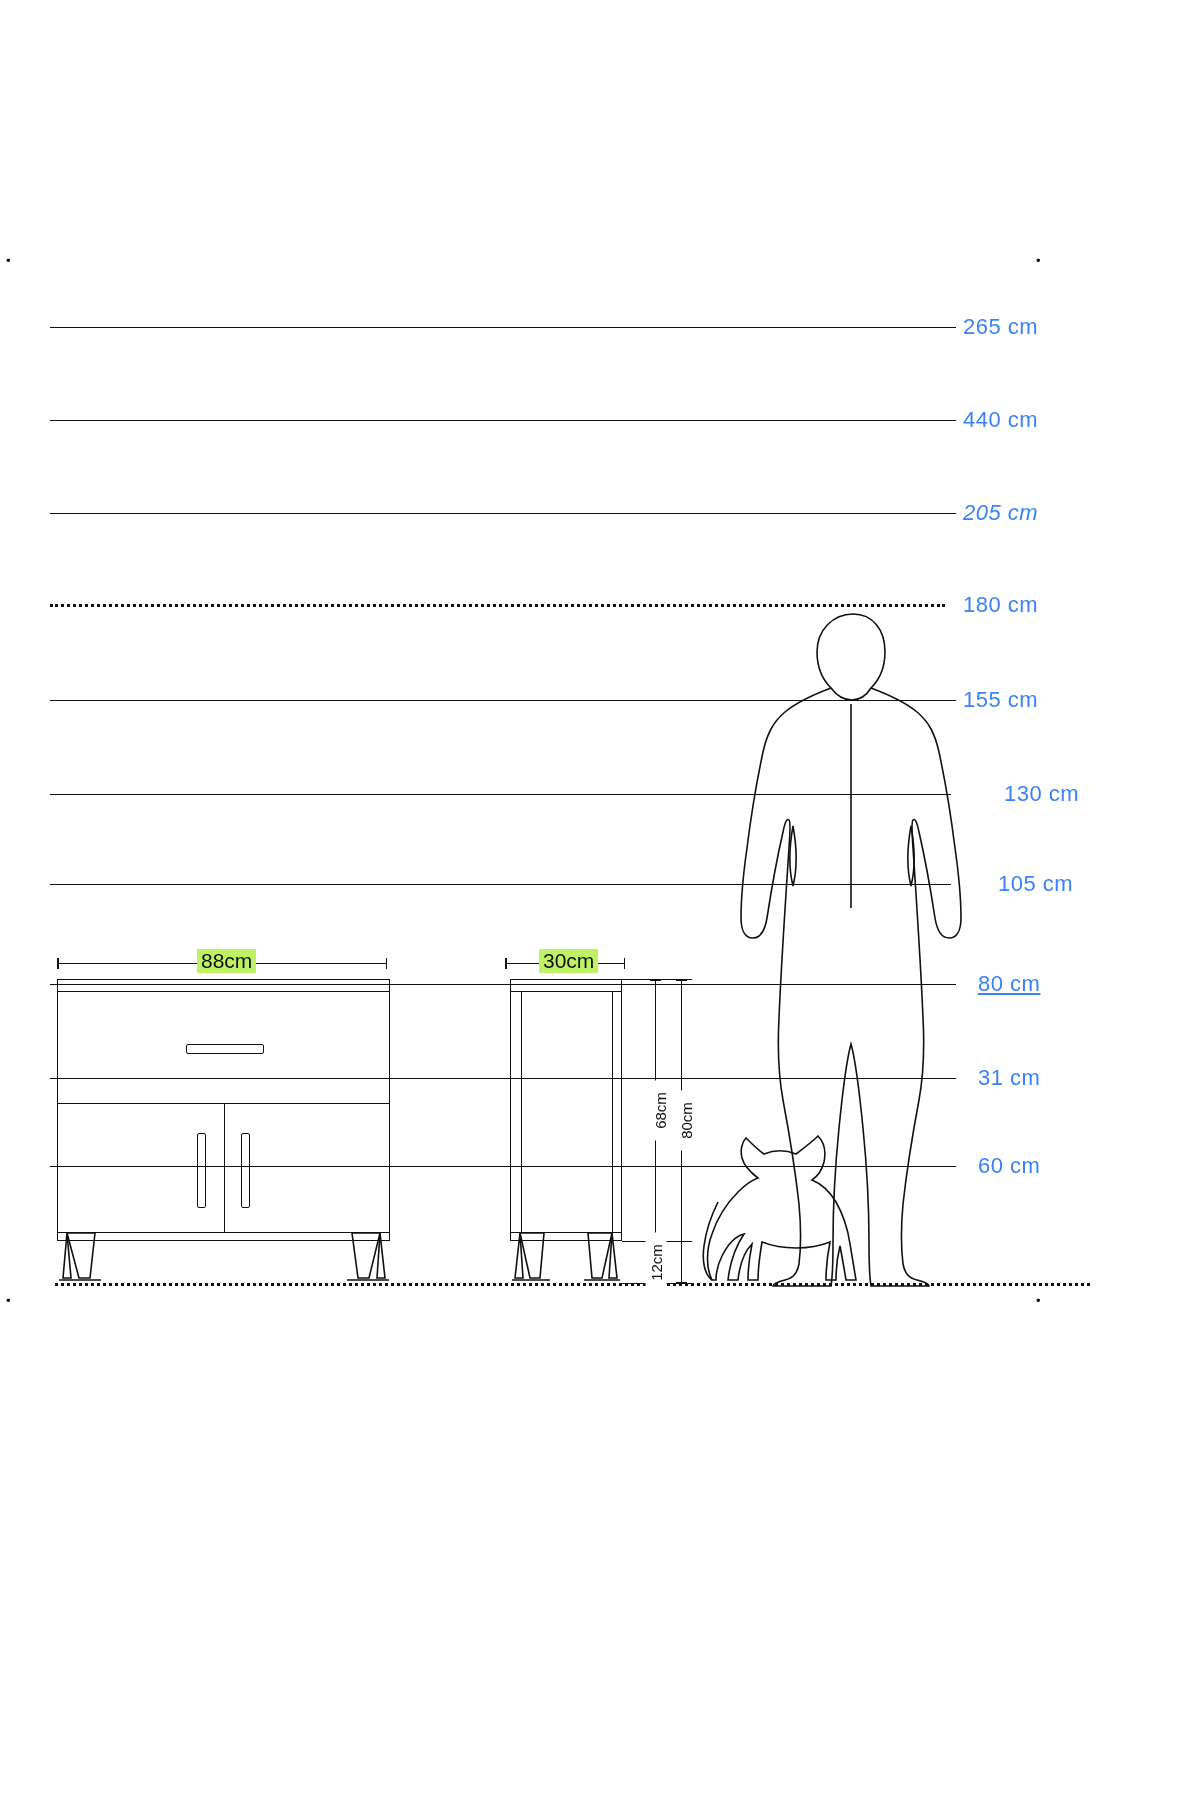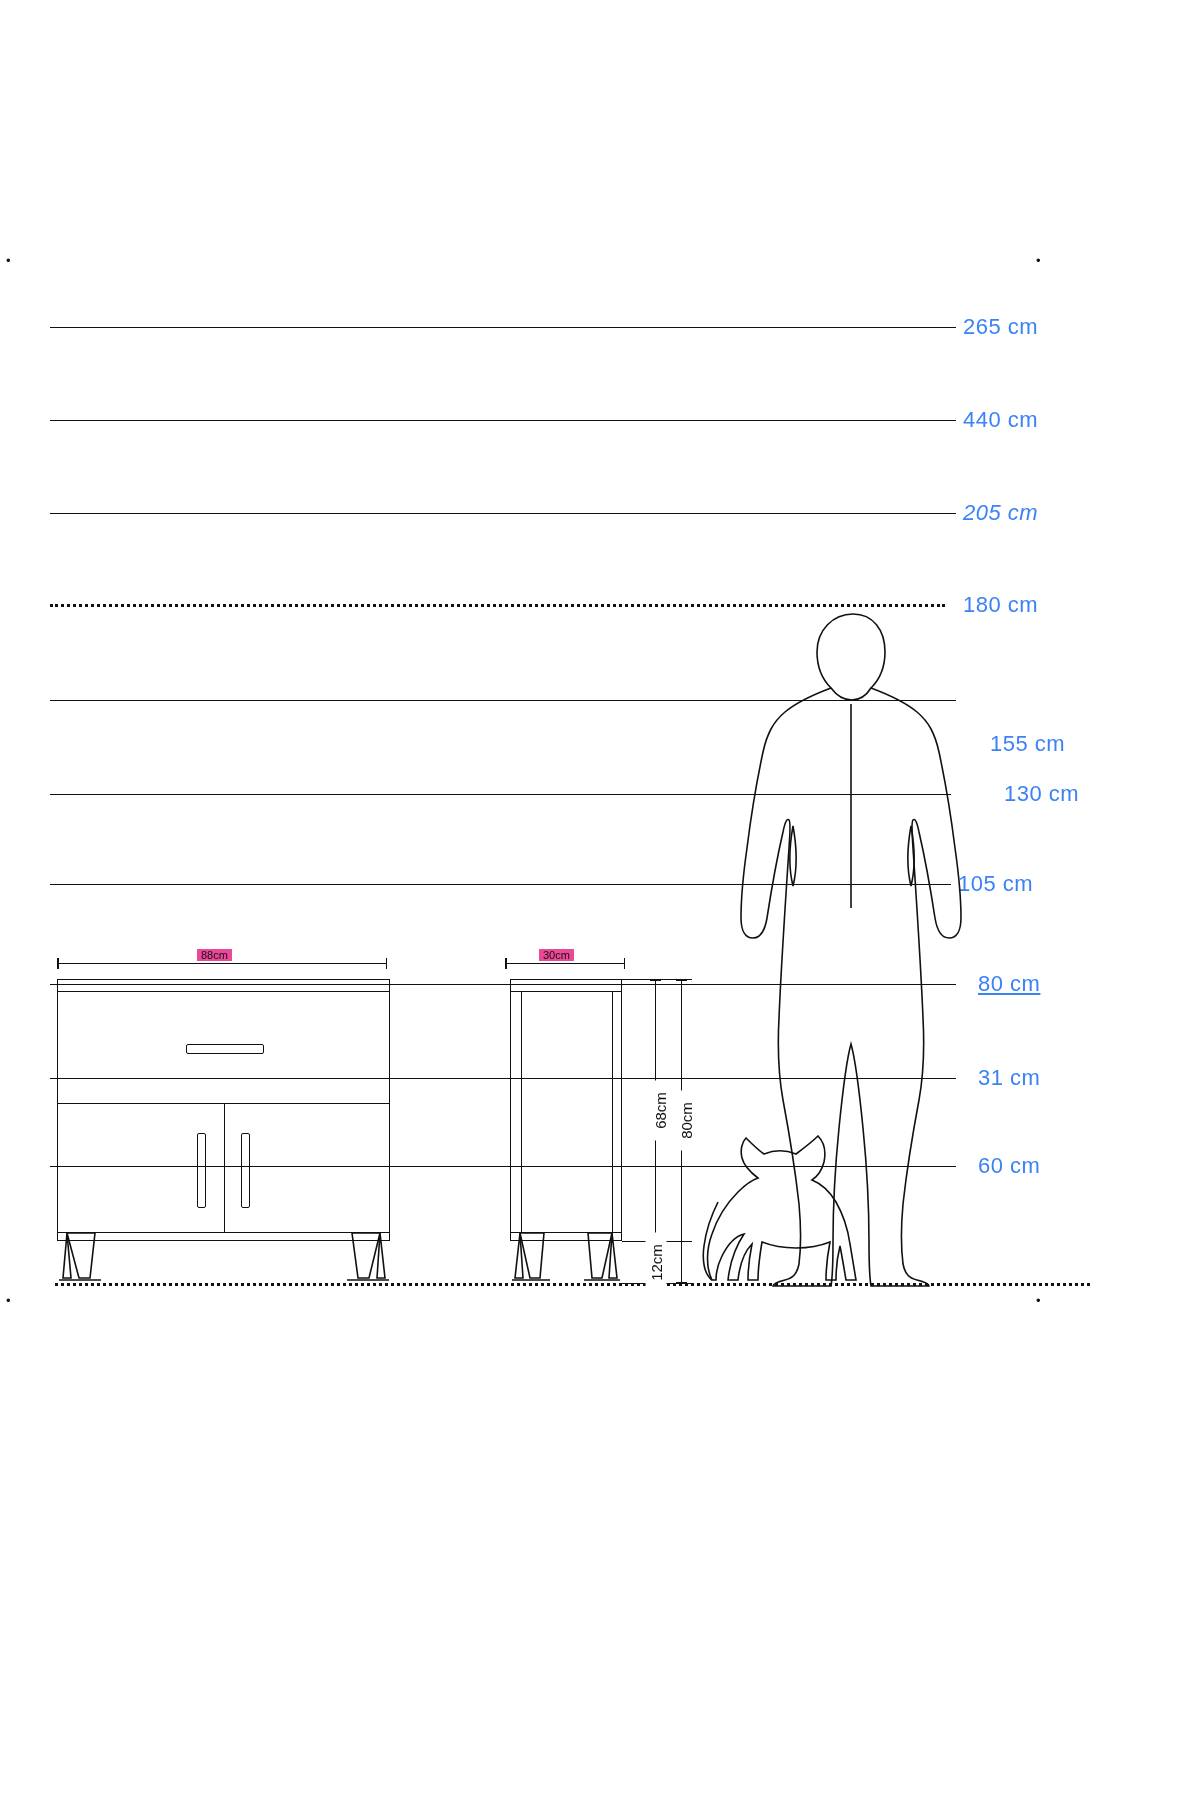--- a/index.html
+++ b/index.html
@@ -89,23 +89,23 @@
     position: absolute;
     top: -5px;
     width: 1.5px;
     height: 11px;
     background: #111;
   }
   .dim-h::before { left: 0; }
   .dim-h::after  { right: 0; }
   .dim-label {
     position: absolute;
-    font-size: 11px;
+    font-size: 21px;
     color: #111;
-    background: #ec4899;
+    background: #bef264;
     padding: 0 4px;
     white-space: nowrap;
   }
   .dim-v {
     position: absolute;
     width: 1px;
     background: #111;
   }
   .dim-v::before, .dim-v::after {
     content: "";
@@ -170,29 +170,29 @@
 
   <div class="ref-line" style="left:50px; top:513px; width:890px;"></div>
   <div class="ref-tick" style="left:940px; top:513px;"></div>
   <div class="ref-label" style="left:963px; top:500px;font-style:italic;">205 cm</div>
 
   <div class="ref-line dashed" style="left:50px; top:604px; width:895px;"></div>
   <div class="ref-label" style="left:963px; top:592px;">180 cm</div>
 
   <div class="ref-line" style="left:50px; top:700px; width:890px;"></div>
   <div class="ref-tick" style="left:940px; top:700px;"></div>
-  <div class="ref-label" style="left:990px; top:687px;margin-top:44px;">155 cm</div>
+  <div class="ref-label" style="left:963px; top:687px;">155 cm</div>
 
   <div class="ref-line" style="left:50px; top:794px; width:890px;"></div>
   <div class="ref-tick" style="left:935px; top:794px;"></div>
   <div class="ref-label" style="left:958px; top:781px;margin-left:46px;">130 cm</div>
 
   <div class="ref-line" style="left:50px; top:884px; width:890px;"></div>
   <div class="ref-tick" style="left:935px; top:884px;"></div>
-  <div class="ref-label" style="left:958px; top:871px;">105 cm</div>
+  <div class="ref-label" style="left:998px; top:871px;">105 cm</div>
 
   <div class="ref-line" style="left:50px; top:984px; width:890px;"></div>
   <div class="ref-tick" style="left:940px; top:984px;"></div>
   <div class="ref-label" style="left:978px; top:971px;text-decoration:underline;">80 cm</div>
 
   <div class="ref-line" style="left:50px; top:1078px; width:890px;"></div>
   <div class="ref-tick" style="left:940px; top:1078px;"></div>
   <div class="ref-label" style="left:978px; top:1065px;">31 cm</div>
 
   <div class="ref-line" style="left:50px; top:1166px; width:890px;"></div>

